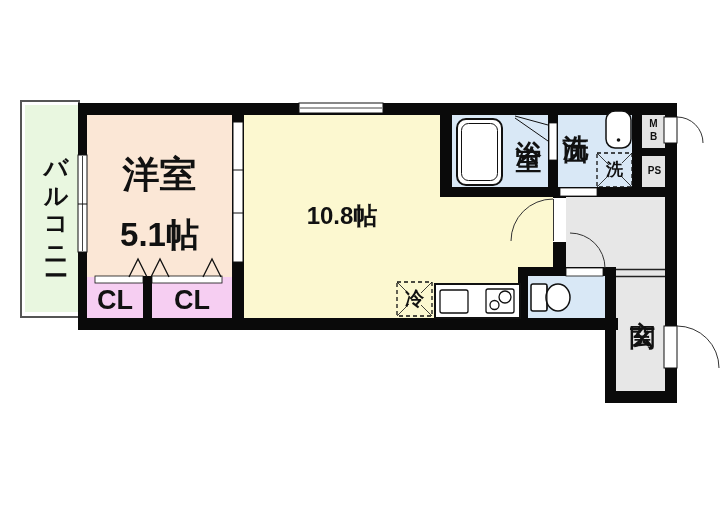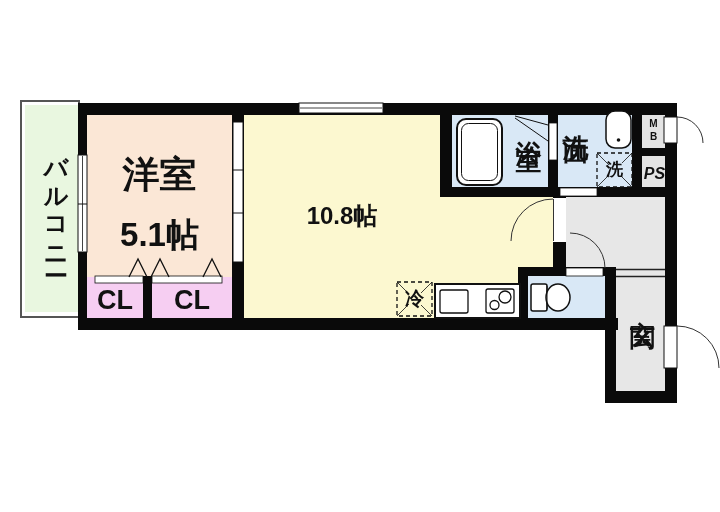--- a/index.html
+++ b/index.html
@@ -171,17 +171,17 @@
 
   <div class="vlbl" style="left:510px;top:120px;width:32px;height:70px;font-size:26px;letter-spacing:5px;">浴室</div>
   <div class="vlbl" style="left:557px;top:114px;width:32px;height:70px;font-size:26px;letter-spacing:5px;">洗面</div>
   <div class="lbl" style="left:597px;top:161px;width:35px;font-size:17px;">洗</div>
   <div class="lbl" style="left:397px;top:289px;width:35px;font-size:19px;">冷</div>
 
   <div class="lbl" style="left:642px;top:117px;width:23px;font-size:10px;font-weight:bold;line-height:1.3;">
     <span style="display:block;">M</span>
     <span style="display:block;">B</span>
   </div>
-  <div class="lbl" style="left:642px;top:166px;width:25px;font-size:16px;font-style:italic;">PS</div>
+  <div class="lbl" style="left:642px;top:166px;width:25px;font-size:10px;">PS</div>
 
   <div class="vlbl" style="left:623px;top:301px;width:32px;height:66px;font-size:25px;letter-spacing:4px;">玄関</div>
 
 </div>
 
 </body></html>

